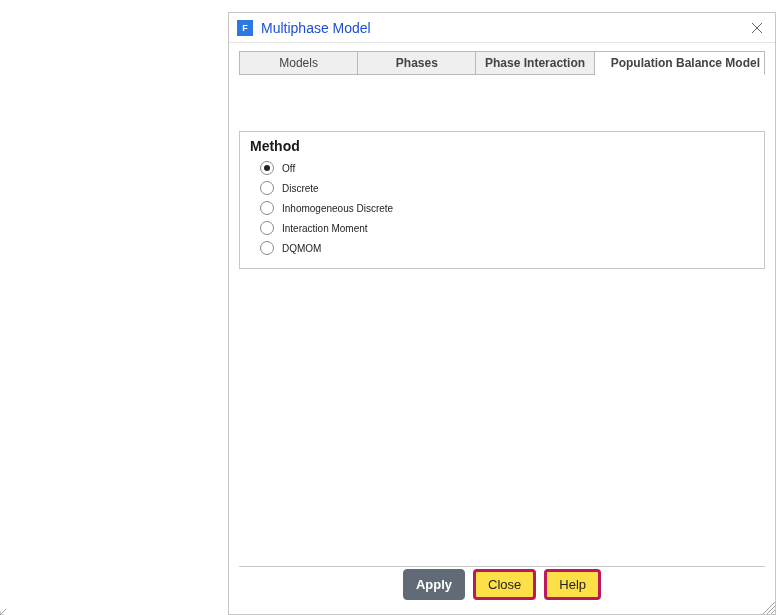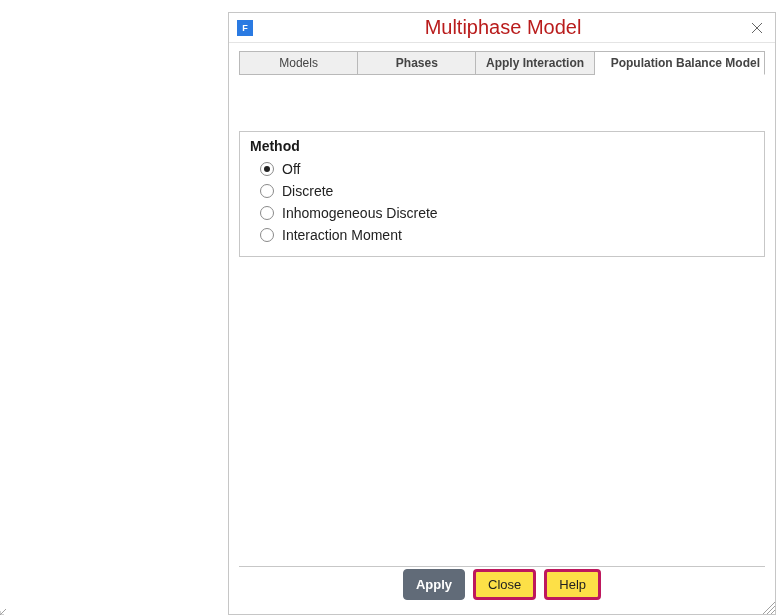--- a/index.html
+++ b/index.html
@@ -32,21 +32,21 @@
     padding: 0 6px 0 8px;
     border-bottom: 1px solid #e4e4e4;
   }
   .app-icon {
     width: 16px; height: 16px;
     background: #2a7ae2;
     display: flex; align-items: center; justify-content: center;
     color: #fff; font-size: 9px; font-weight: bold; font-family: Arial, sans-serif;
     margin-right: 8px;
   }
-  .title-text { color: #b91c1c; font-size: 20px; flex: 1; text-align: center; }
+  .title-text { color: #1d4ed8; font-size: 14px; flex: 1; }
   .close-x {
     width: 24px; height: 24px;
     display: flex; align-items: center; justify-content: center;
     color: #666; cursor: pointer;
   }
   .close-x svg { width: 12px; height: 12px; }
   .tabstrip {
     display: flex;
     padding: 8px 10px 0 10px;
     gap: 0;
@@ -99,21 +99,21 @@
     margin-right: 8px;
     display: flex; align-items: center; justify-content: center;
     background: #fff;
   }
   .radio-glyph .dot {
     width: 6px; height: 6px; border-radius: 50%;
     background: #222;
     display: none;
   }
   .radio-row.selected .radio-glyph .dot { display: block; }
-  .radio-label { font-size: 14px; color: #222; }
+  .radio-label { font-size: 10px; color: #222; }
   .spacer { flex: 1; }
   .footer {
     border-top: 1px solid #c7c7c7;
     margin: 0 10px;
     padding: 2px 0 14px 0;
     display: flex;
     justify-content: center;
     gap: 8px;
   }
   .btn {
@@ -156,21 +156,21 @@
       <svg viewBox="0 0 12 12">
           <line x1="1" y1="1" x2="11" y2="11" stroke="currentColor" stroke-width="1"></line>
           <line x1="11" y1="1" x2="1" y2="11" stroke="currentColor" stroke-width="1"></line>
         </svg>
     </div>
   </div>
 
   <div class="tabstrip">
     <div class="tab">Models</div>
     <div class="tab">Phases</div>
-    <div class="tab">Apply Interaction</div>
+    <div class="tab">Phase Interaction</div>
     <div class="tab active">Population Balance Model</div>
   </div>
 
   <div class="content-area">
     <div class="groupbox">
       <div class="groupbox-title">Method</div>
 
       <div class="radio-row selected">
         <span class="radio-glyph">
             <span class="dot"></span>
@@ -181,20 +181,24 @@
         <span class="radio-glyph"></span>
         <span class="radio-label">Discrete</span>
       </div>
       <div class="radio-row">
         <span class="radio-glyph"></span>
         <span class="radio-label">Inhomogeneous Discrete</span>
       </div>
       <div class="radio-row">
         <span class="radio-glyph"></span>
         <span class="radio-label">Interaction Moment</span>
+      </div>
+      <div class="radio-row">
+        <span class="radio-glyph"></span>
+        <span class="radio-label">DQMOM</span>
       </div>
     </div>
   </div>
 
   <div class="spacer"></div>
 
   <div class="footer">
     <button class="btn primary">Apply</button>
     <button class="btn">Close</button>
     <button class="btn">Help</button>

